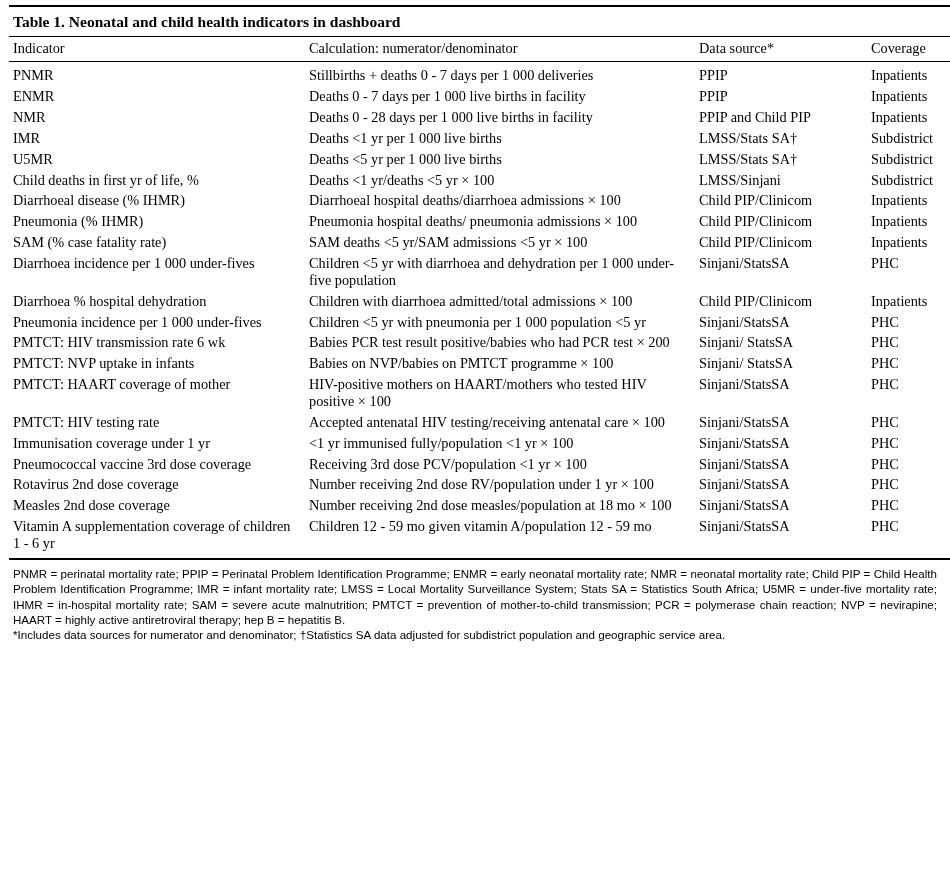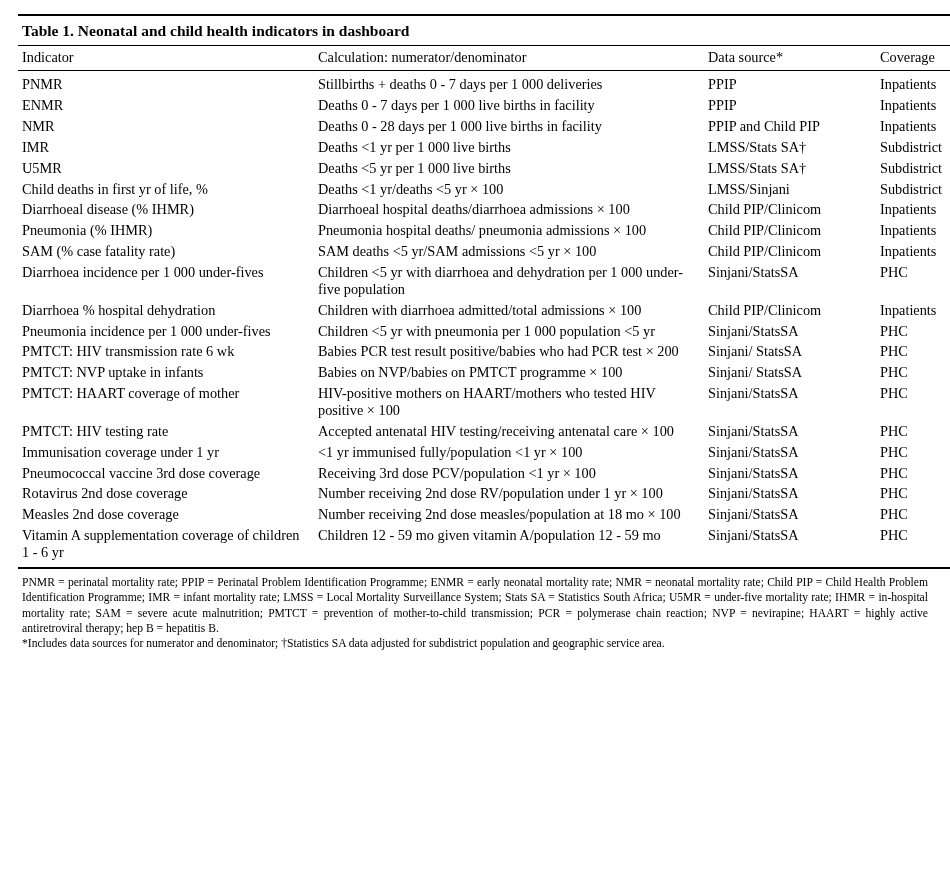--- a/index.html
+++ b/index.html
@@ -11,21 +11,21 @@
     width: 950px;
     height: 892px;
     font-family: "Liberation Serif", serif;
     color: #000000;
     overflow: hidden;
   }
   .page {
     width: 950px;
     height: 729px;
     box-sizing: border-box;
-    padding: 14px;
+    padding: 5px;
     position: relative;
   }
   .table-wrap {
     width: 942px;
     margin: 0 4px;
     border-top: 2px solid #000;
     border-bottom: 2px solid #000;
     box-sizing: border-box;
   }
   .caption {
@@ -60,21 +60,21 @@
   }
   col.c0 { width: 296px; }
   col.c1 { width: 390px; }
   col.c2 { width: 172px; }
   col.c3 { width: 84px; }
   .footnotes {
     margin: 0 4px;
     padding: 6px 4px 0 4px;
     font-size: 11.6px;
     line-height: 1.33;
-    font-family: Liberation Serif, serif;
+    font-family: Liberation Sans, sans-serif;
   }
   .footnotes p {
     margin: 0;
     padding: 0;
   }
   .footnotes .abbrev {
     text-align: justify;
   }
   .spacer-row td {
     height: 4px;

